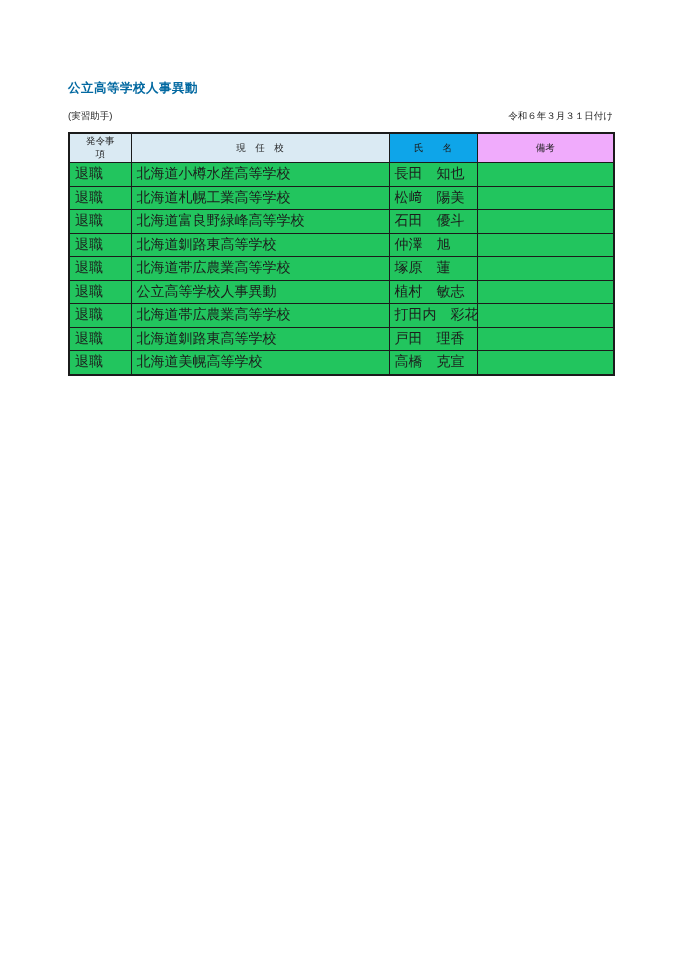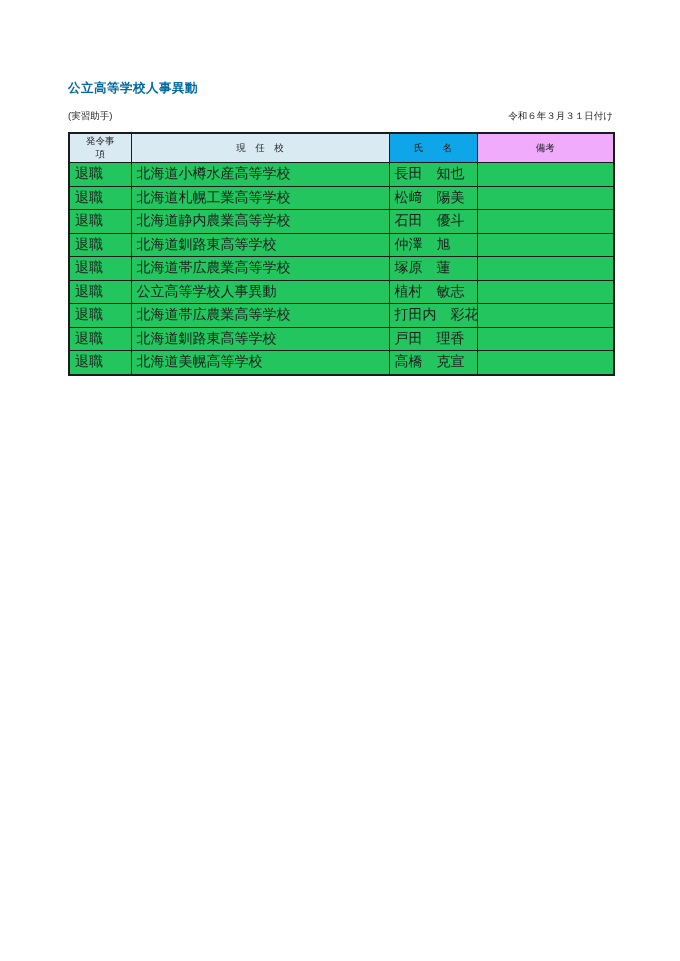--- a/index.html
+++ b/index.html
@@ -115,21 +115,21 @@
 
   <tr>
     <td>退職</td>
     <td>北海道札幌工業高等学校</td>
     <td>松﨑　陽美</td>
     <td></td>
   </tr>
 
   <tr>
     <td>退職</td>
-    <td>北海道静内農業高等学校</td>
+    <td>北海道富良野緑峰高等学校</td>
     <td>石田　優斗</td>
     <td></td>
   </tr>
 
   <tr>
     <td>退職</td>
     <td>北海道釧路東高等学校</td>
     <td>仲澤　旭</td>
     <td></td>
   </tr>

